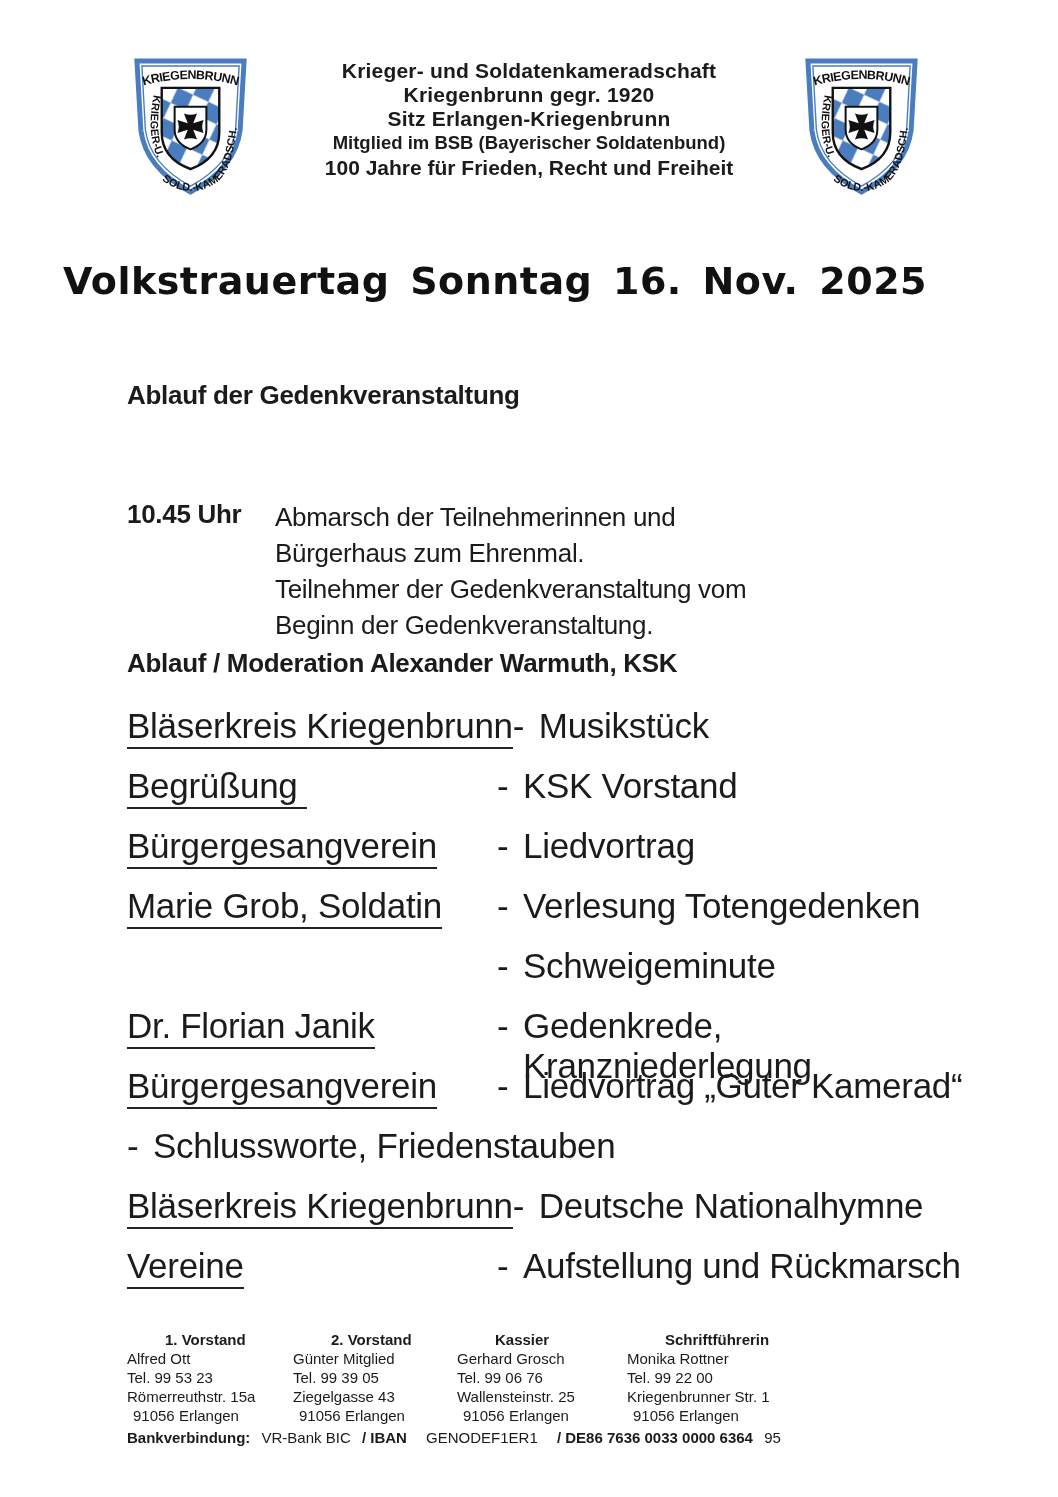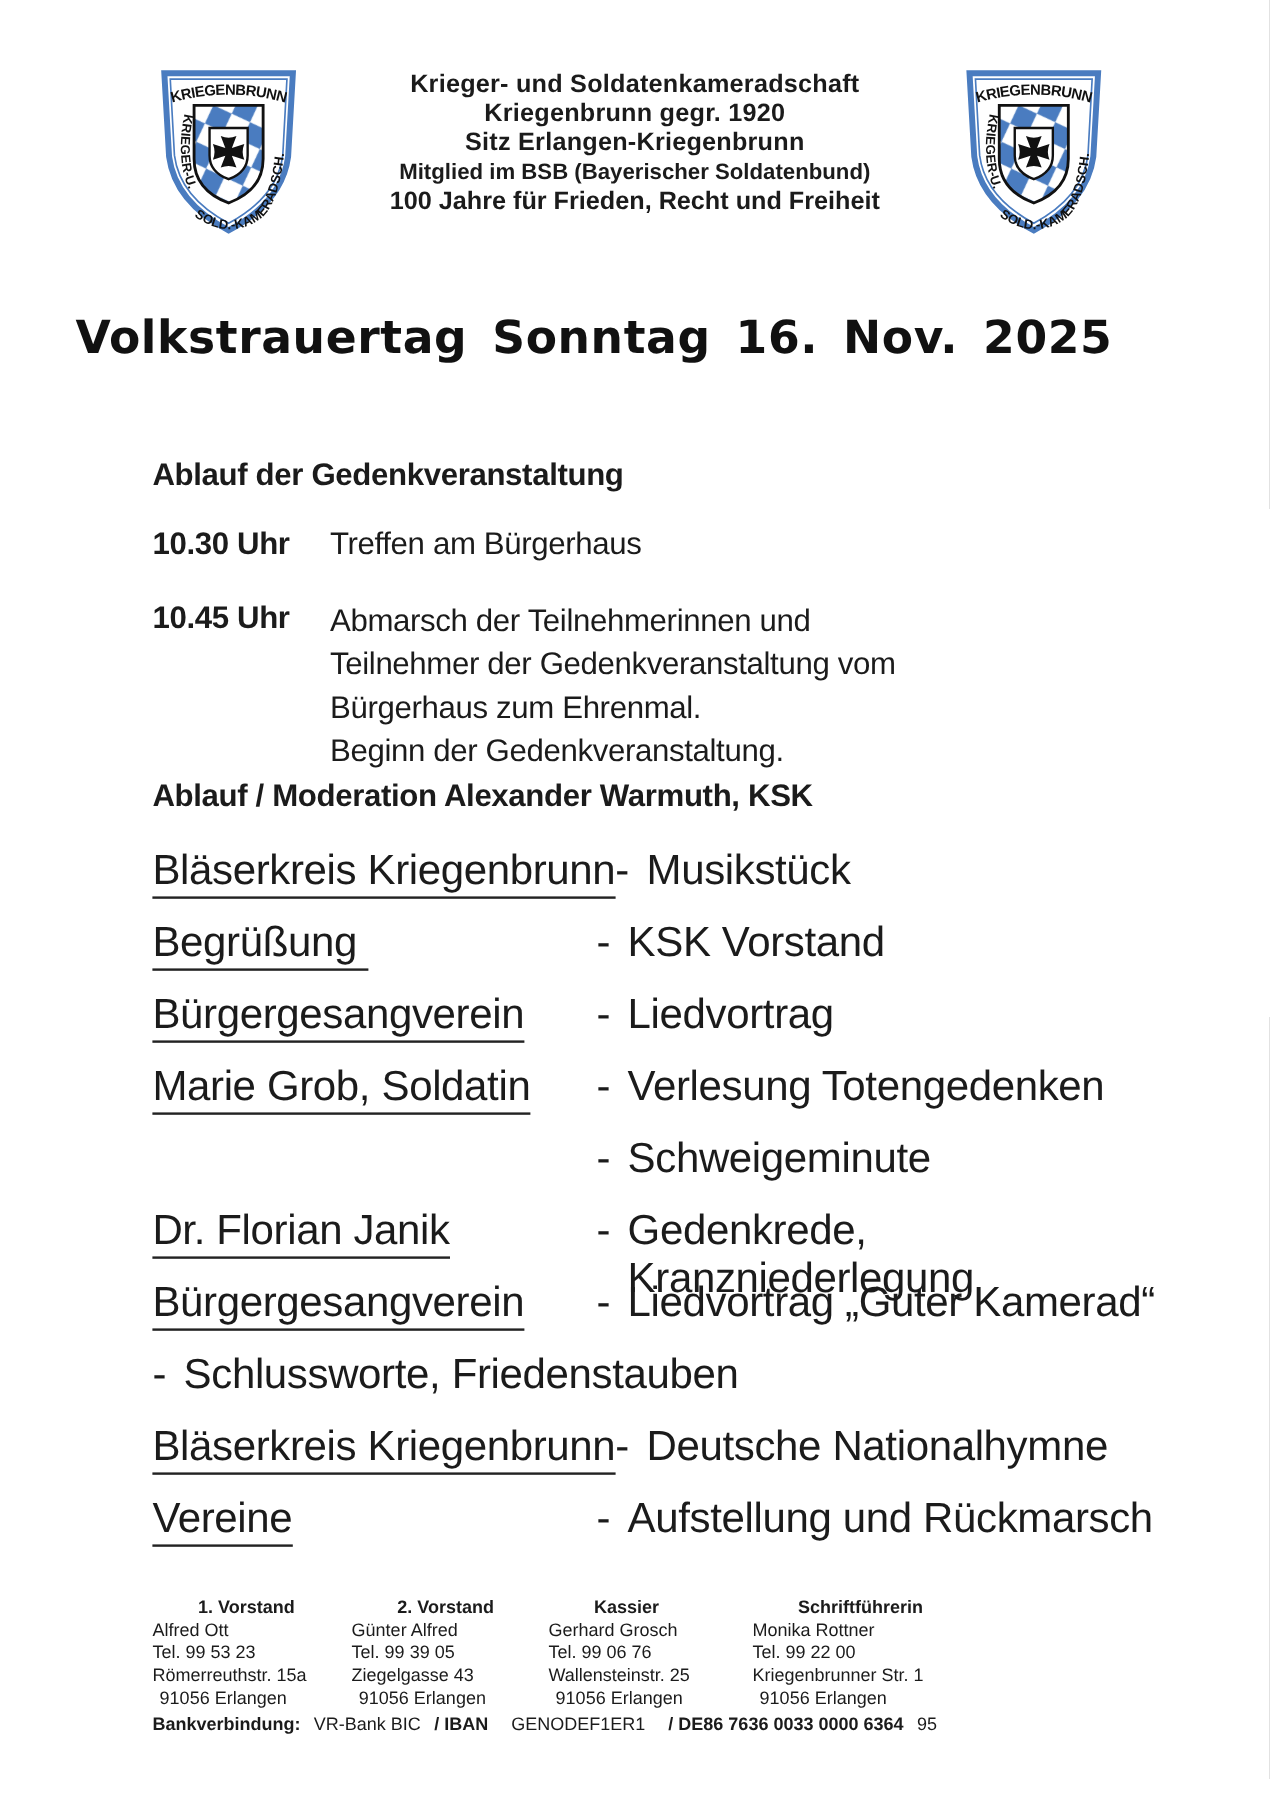--- a/index.html
+++ b/index.html
@@ -122,31 +122,27 @@
     <div class="org-l1">Kriegenbrunn gegr. 1920</div>
     <div class="org-l1">Sitz Erlangen-Kriegenbrunn</div>
     <div class="org-l4">Mitglied im BSB (Bayerischer Soldatenbund)</div>
     <div class="org-l5">100 Jahre für Frieden, Recht und Freiheit</div>
   </div>
 
   <div class="event-title">Volkstrauertag Sonntag 16. Nov. 2025</div>
 
   <div class="sched-heading">Ablauf der Gedenkveranstaltung</div>
 
-  <div class="sched-row1">
-    <div class="sched-time">10.30 Uhr</div>
-    <div>Treffen am Bürgerhaus</div>
-  </div>
 
   <div class="sched-row2">
     <div class="sched-time">10.45 Uhr</div>
     <div class="sched-lines">
       <div>Abmarsch der Teilnehmerinnen und</div>
+      <div>Bürgerhaus zum Ehrenmal.</div>
       <div>Teilnehmer der Gedenkveranstaltung vom</div>
-      <div>Bürgerhaus zum Ehrenmal.</div>
       <div>Beginn der Gedenkveranstaltung.</div>
     </div>
   </div>
 
   <div class="prog-heading">Ablauf / Moderation Alexander Warmuth, KSK</div>
 
   <div class="prog-list">
     <div class="prog-row">
       <div class="prog-who-col"><span class="prog-who">Bläserkreis Kriegenbrunn</span></div>
       <div class="prog-dash">-</div>
@@ -202,21 +198,21 @@
     <div class="f-cols">
       <div class="f-col f-col1">
         <div class="f-role">1. Vorstand</div>
         <div>Alfred Ott</div>
         <div>Tel. 99 53 23</div>
         <div>Römerreuthstr. 15a</div>
         <div class="f-city">91056 Erlangen</div>
       </div>
       <div class="f-col f-col2">
         <div class="f-role">2. Vorstand</div>
-        <div>Günter Alfred</div>
+        <div>Günter Mitglied</div>
         <div>Tel. 99 39 05</div>
         <div>Ziegelgasse 43</div>
         <div class="f-city">91056 Erlangen</div>
       </div>
       <div class="f-col f-col3">
         <div class="f-role">Kassier</div>
         <div>Gerhard Grosch</div>
         <div>Tel. 99 06 76</div>
         <div>Wallensteinstr. 25</div>
         <div class="f-city">91056 Erlangen</div>

